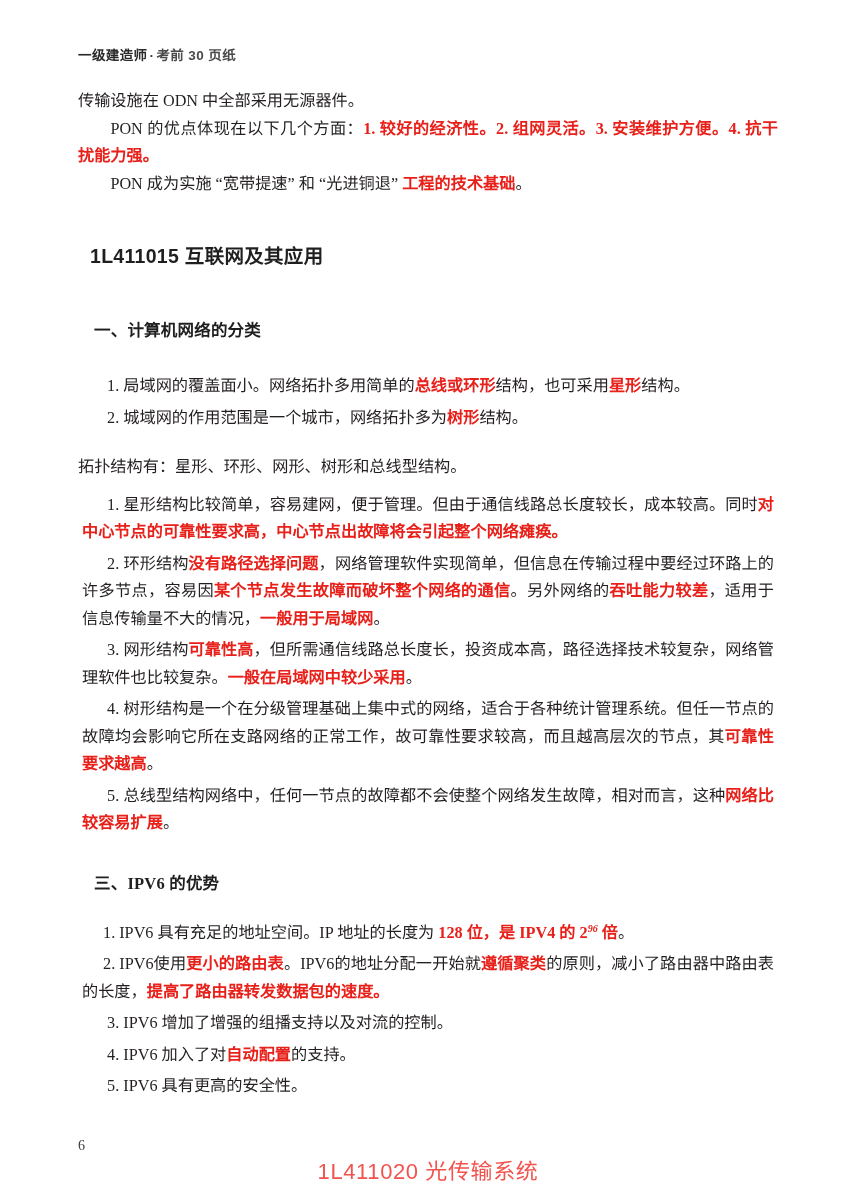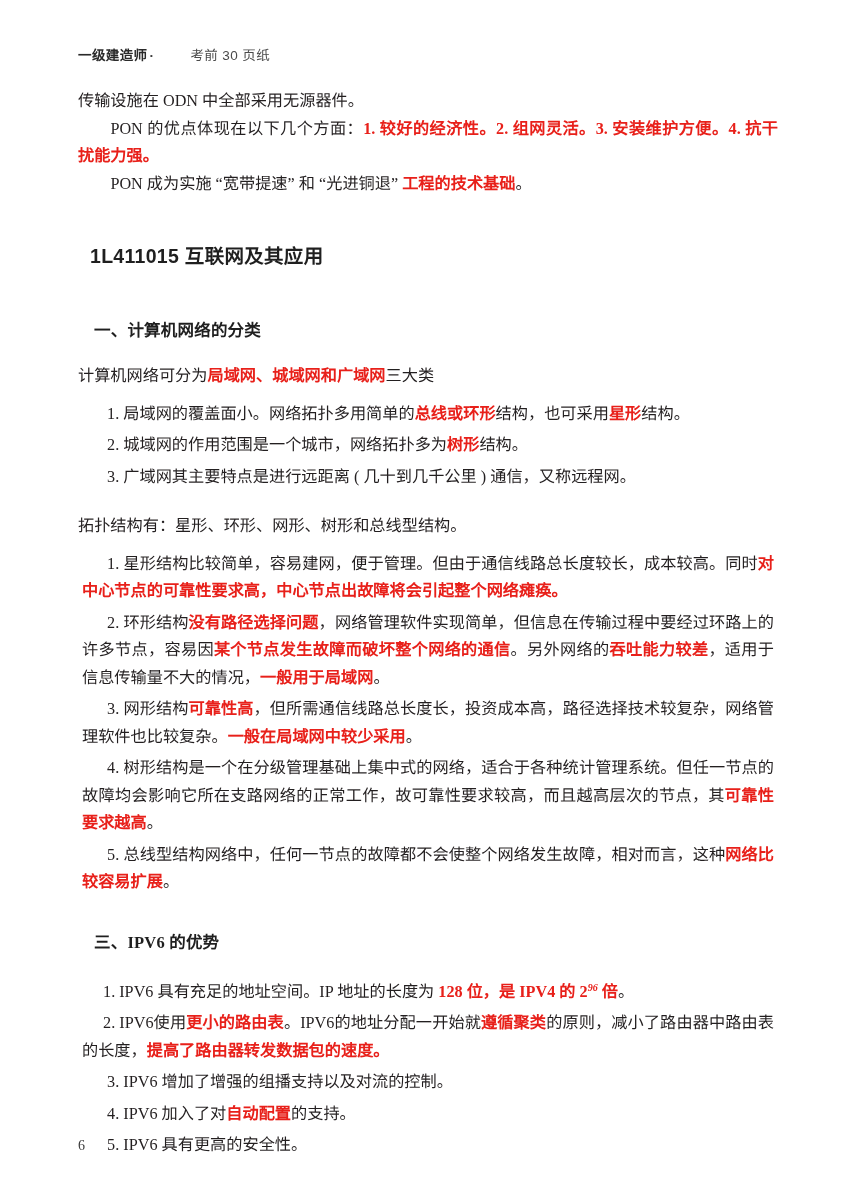--- a/index.html
+++ b/index.html
@@ -35,23 +35,22 @@
   }
   .running-header .hdr-strong {
     font-weight: 700;
     color: #2a2a2a;
   }
   .running-header .hdr-sep {
     font-weight: 700;
     padding: 0 2px;
   }
   .running-header .hdr-rest {
-    font-weight: 400;
+    font-weight: 700;
     color: #4a4a4a;
-    margin-left: 34px;
   }
 
   
   .content {
     position: absolute;
     left: 78px;
     top: 88px;
     width: 700px;
   }
 
@@ -162,29 +161,27 @@
     <div class="sp-l"></div>
 
     <h2 class="sec-head">1L411015 互联网及其应用</h2>
 
     <div class="sp-m"></div>
 
     <h3 class="sub-head">一、计算机网络的分类</h3>
 
     <div class="sp-xs"></div>
 
-    <p class="para hang"><span>计算机网络可分为</span><span class="rd">局域网、城域网和广域网</span><span>三大类</span></p>
 
     <div class="sp-xs"></div>
 
     <p class="list-item"><span>1.</span>&nbsp;<span>局域网的覆盖面小。网络拓扑多用简单的</span><span class="rd">总线或环形</span><span>结构，也可采用</span><span class="rd">星形</span><span>结构。</span></p>
 
     <p class="list-item"><span>2.</span>&nbsp;<span>城域网的作用范围是一个城市，网络拓扑多为</span><span class="rd">树形</span><span>结构。</span></p>
 
-    <p class="list-item"><span>3.</span>&nbsp;<span>广域网其主要特点是进行远距离 ( 几十到几千公里 ) 通信，又称远程网。</span></p>
 
     <div class="sp-s"></div>
 
 
     <div class="sp-xs"></div>
 
     <p class="para hang">拓扑结构有：星形、环形、网形、树形和总线型结构。</p>
 
     <div class="sp-xs"></div>
 

